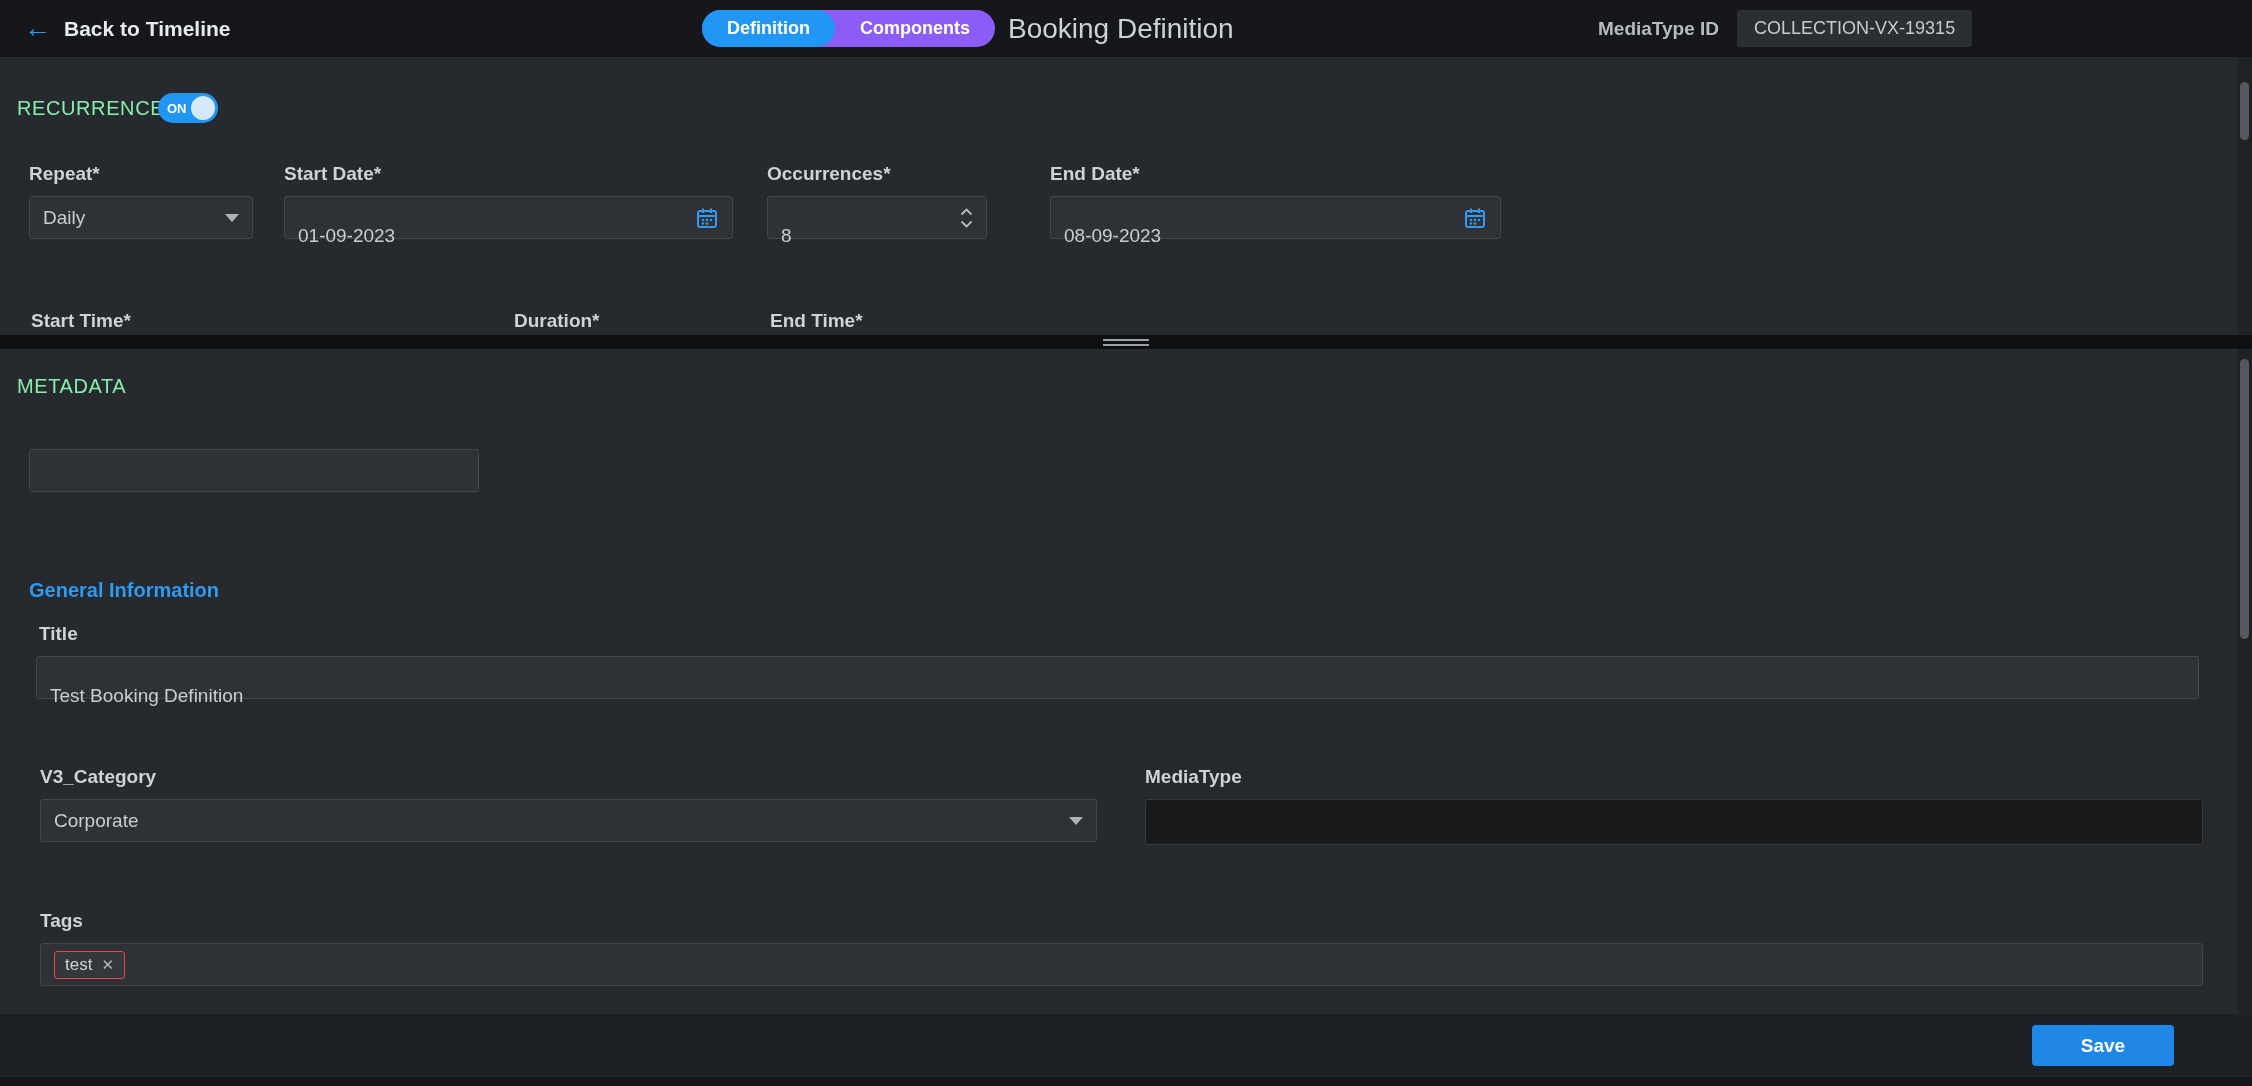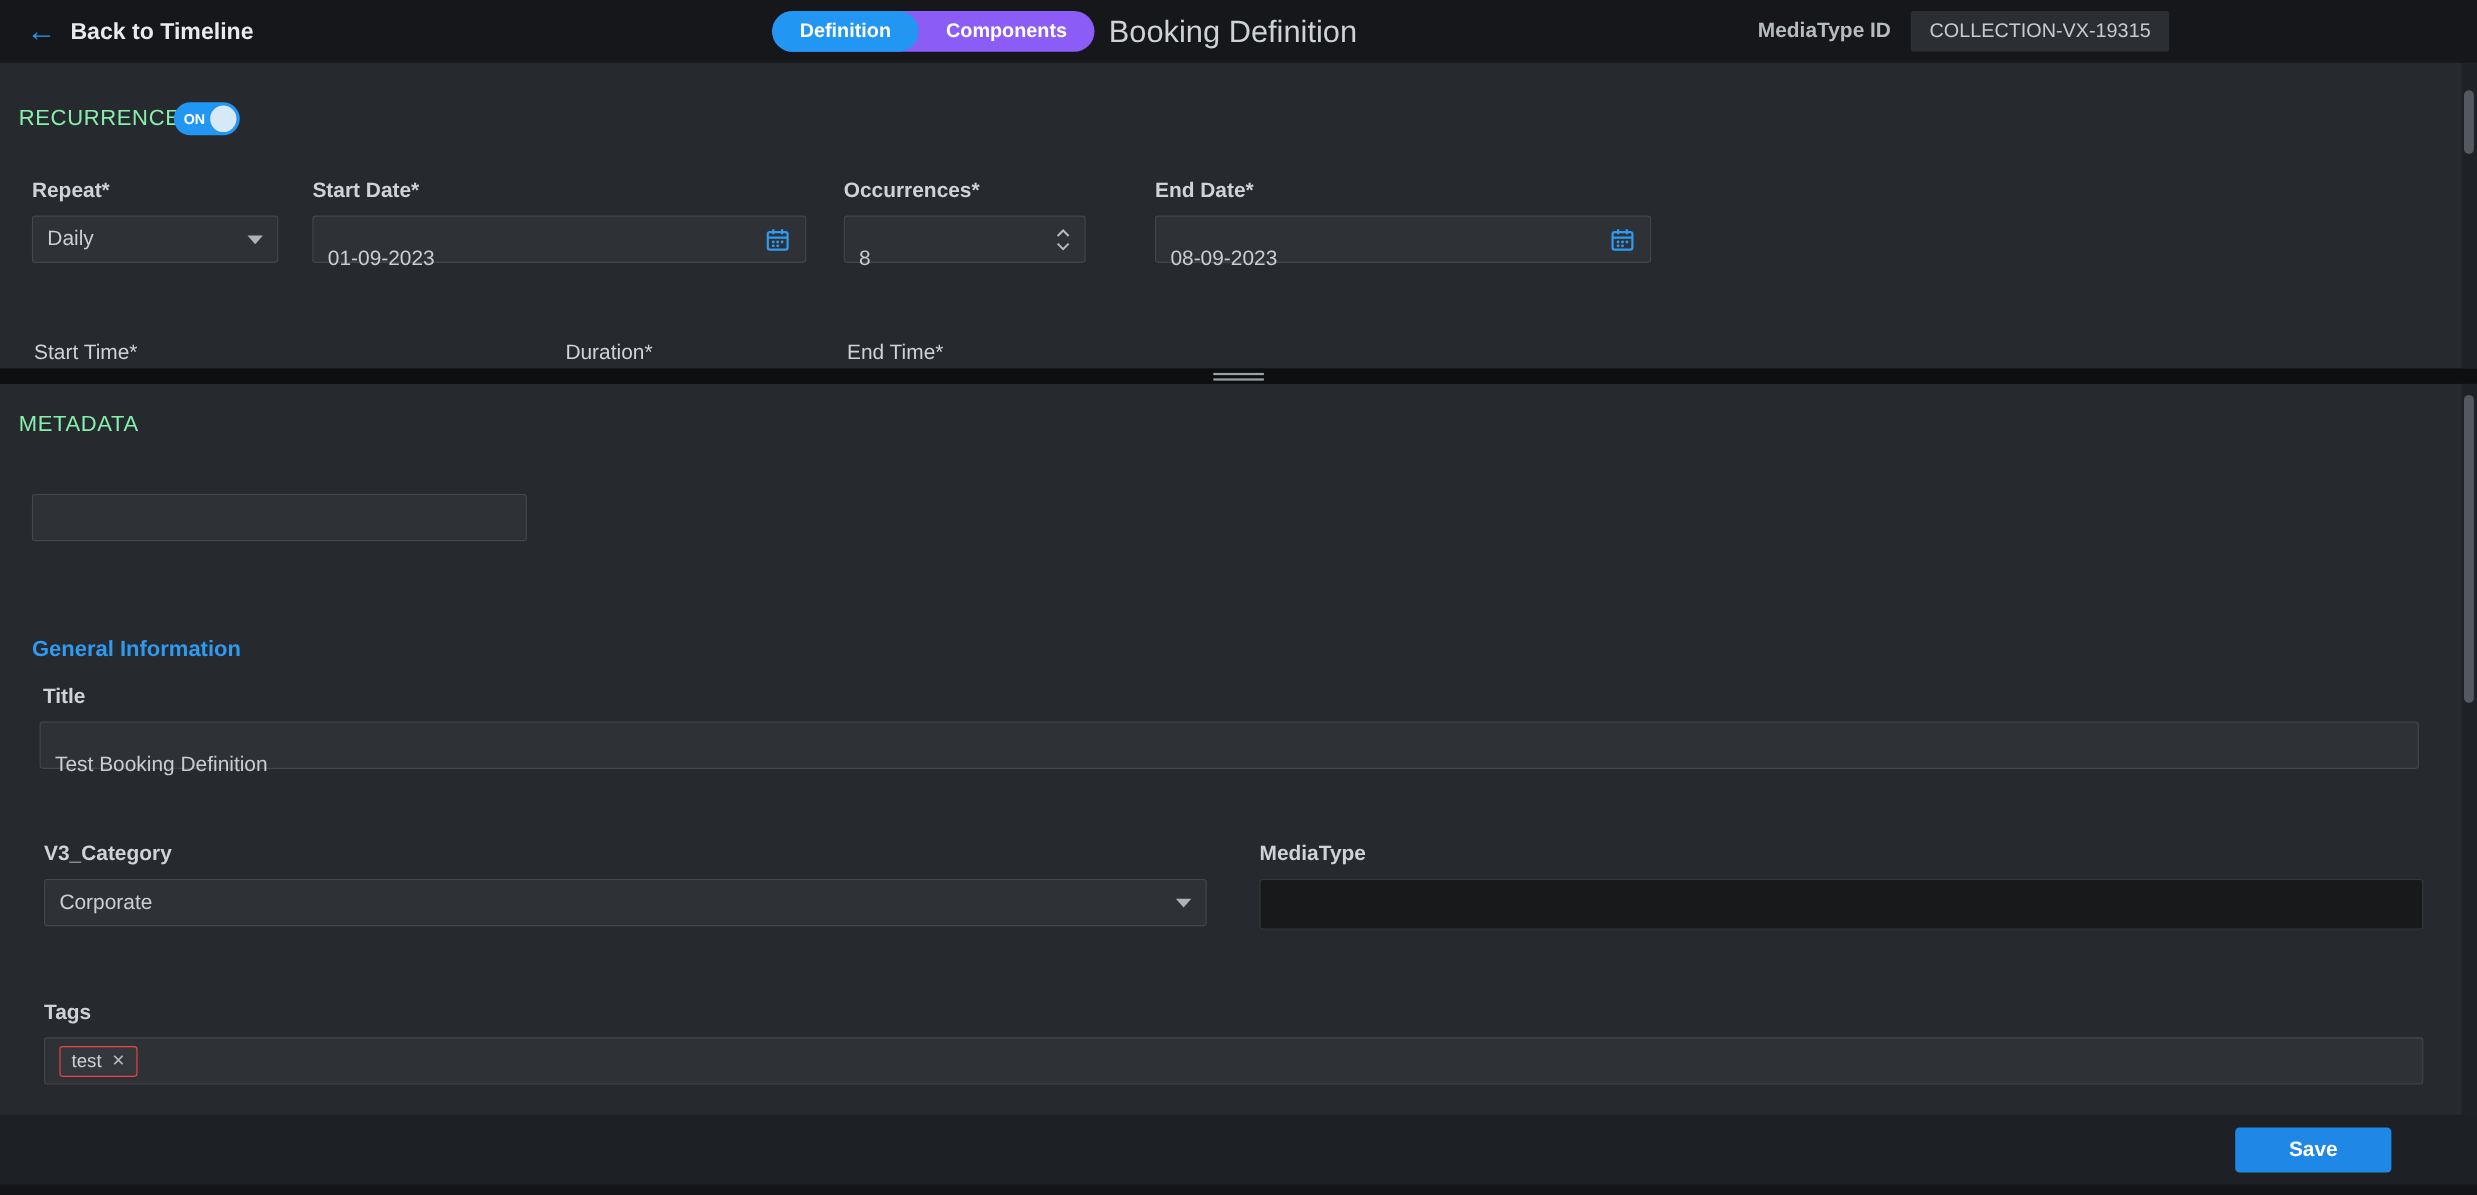--- a/index.html
+++ b/index.html
@@ -42,21 +42,21 @@
   .control.dark { background:#17191b; border:1px solid #35393d; height:46px; }
   .caret { width:0; height:0; border-left:7px solid transparent; border-right:7px solid transparent; border-top:8px solid #aeb3b8; margin-left:auto; }
   .icon-right { margin-left:auto; display:flex; align-items:center; cursor:pointer; }
   .spinner { margin-left:auto; display:flex; flex-direction:column; gap:4px; align-items:center; cursor:pointer; }
 
   .f-repeat { left:29px; top:106px; width:224px; }
   .f-start  { left:284px; top:106px; width:449px; }
   .f-occ    { left:767px; top:106px; width:220px; }
   .f-end    { left:1050px; top:106px; width:451px; }
 
-  .time-label { position:absolute; top:253px; font-size:19px; font-weight:400; color:#ced3d8; }
+  .time-label { position:absolute; top:253px; font-size:19px; font-weight:700; color:#ced3d8; }
   .tl-start { left:31px; } .tl-dur { left:514px; } .tl-end { left:770px; }
 
   
   .splitter { position:absolute; left:0; top:335px; width:2252px; height:14px; background:#0d0f11; cursor:row-resize; }
   .grip { position:absolute; left:50%; top:4px; transform:translateX(-50%); width:46px; height:7px; border-top:2px solid #9aa0a6; border-bottom:2px solid #9aa0a6; }
 
   
   .meta-label { position:absolute; left:17px; top:26px; }
   .f-placeholder { left:29px; top:100px; width:450px; }
   .gen-info { position:absolute; left:29px; top:230px; font-size:20px; font-weight:700; color:#2e9af0; cursor:pointer; }

